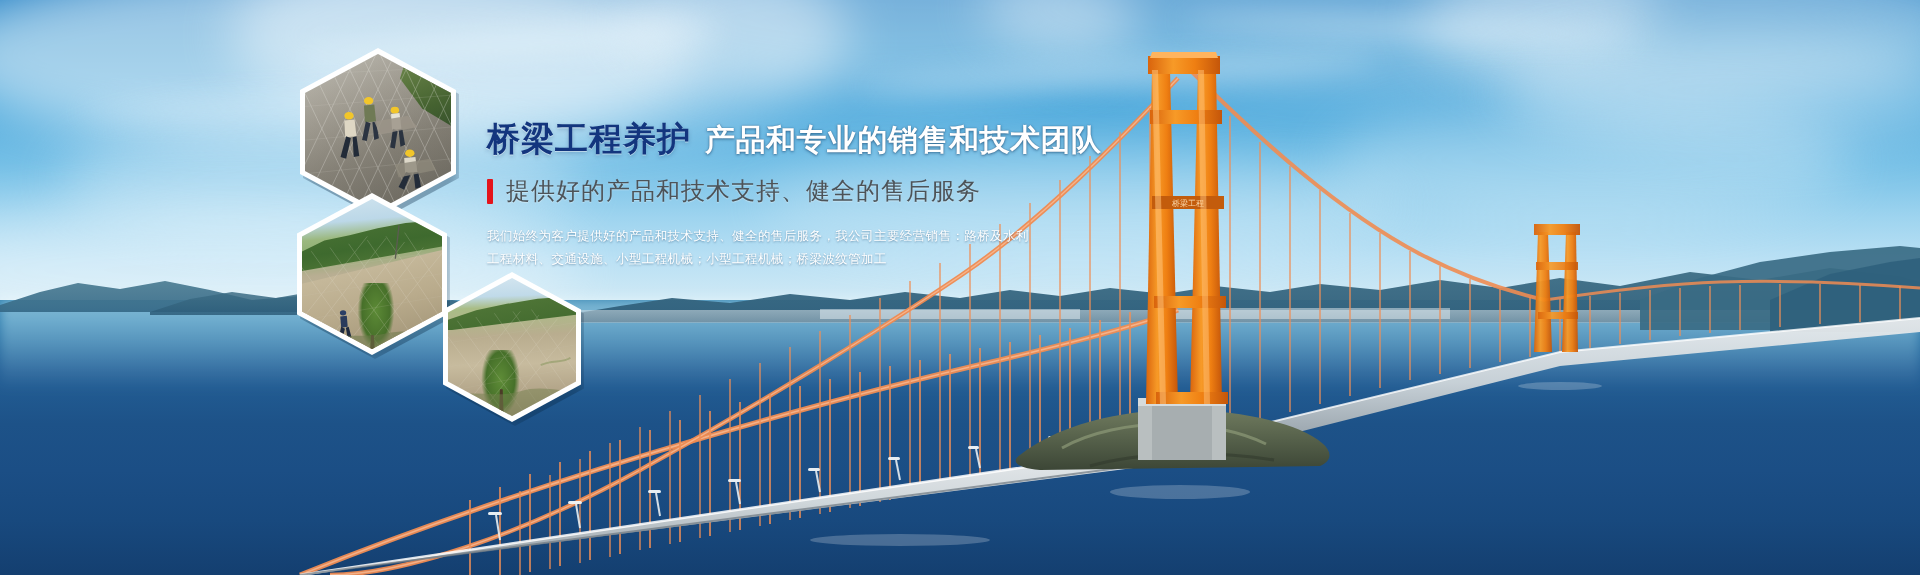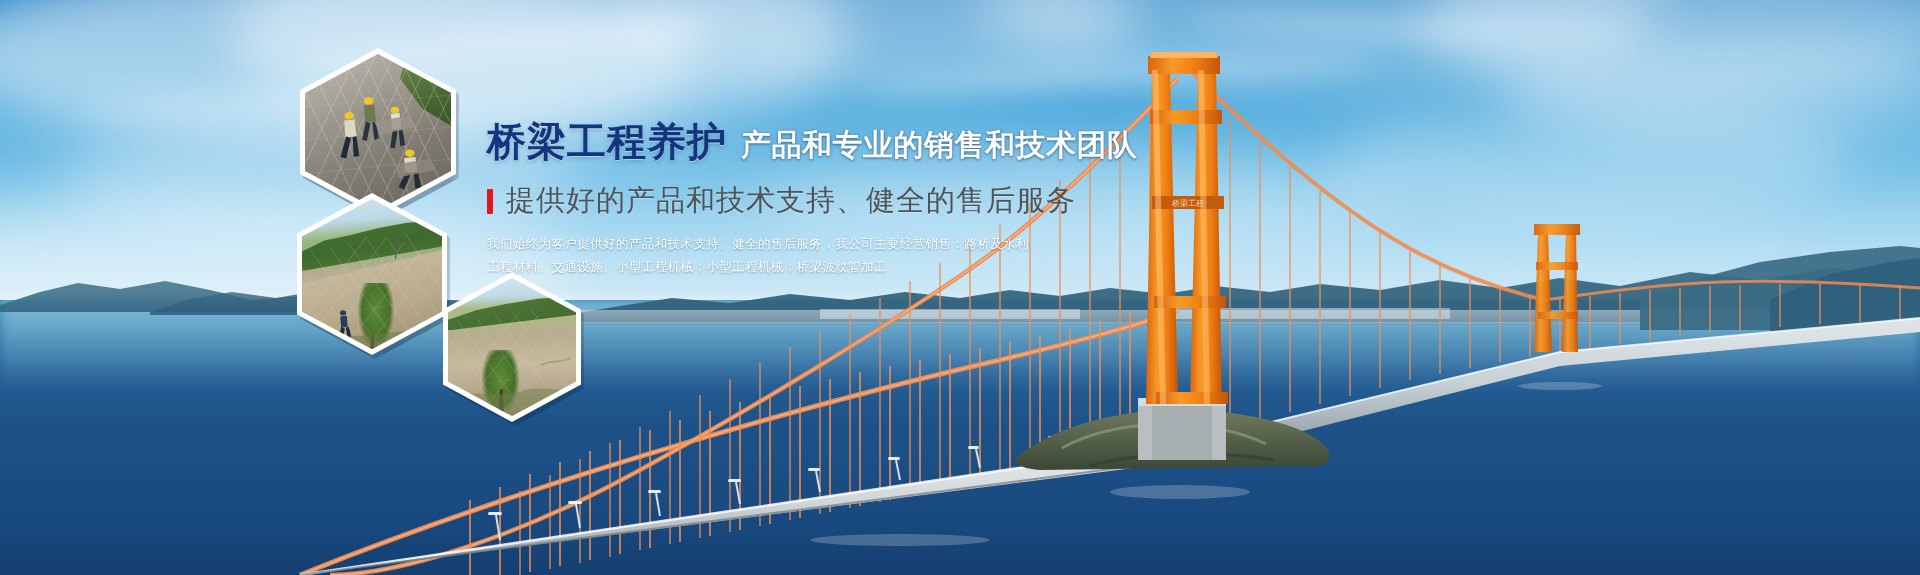--- a/index.html
+++ b/index.html
@@ -109,37 +109,37 @@
     clip-path:polygon(0 70%,22% 44%,46% 26%,70% 12%,100% 4%,100% 56%,0 100%);}
   .photo3 .tree{position:absolute;left:26%;top:52%;width:30%;height:48%;
     background:radial-gradient(ellipse at 50% 44%,#5e8c37 0%,#46702a 52%,rgba(60,100,40,0) 70%);}
   .mesh{position:absolute;inset:0;opacity:.5;}
 
   
   .copy{position:absolute;left:487px;top:122px;width:620px;}
 
   .title-row{white-space:nowrap;line-height:1;}
   .title-a{
-    font-size:39px;font-weight:bold;letter-spacing:1px;color:#13357e;
+    font-size:33px;font-weight:bold;letter-spacing:1px;color:#13357e;
     text-shadow:0 1px 0 rgba(255,255,255,.45), 0 2px 4px rgba(0,40,90,.25);
   }
   .title-b{
     font-size:30px;font-weight:bold;letter-spacing:.5px;color:#ffffff;
     margin-left:14px;
     text-shadow:0 1px 3px rgba(10,50,90,.55), 0 0 1px rgba(10,50,90,.6);
   }
 
   .sub-row{display:flex;align-items:center;margin-top:20px;}
   .redbar{width:6px;height:25px;background:#e4141b;border-radius:1px;flex:none;}
   .sub-text{
-    margin-left:13px;font-size:29px;color:#4d5358;letter-spacing:1px;
+    margin-left:13px;font-size:24px;color:#4d5358;letter-spacing:1px;
     text-shadow:0 1px 1px rgba(255,255,255,.35);white-space:nowrap;
   }
 
-  .body{margin-top:12px;font-size:12.5px;line-height:1.85;color:#ffffff;
+  .body{margin-top:18px;font-size:12.5px;line-height:1.85;color:#ffffff;
     letter-spacing:.4px;text-shadow:0 1px 2px rgba(10,50,90,.45);}
   .body div{white-space:nowrap;}
 </style>
 </head>
 <body>
 
 <div class="banner">
 
   <div class="sky">
     <div class="cloud c1"></div>

